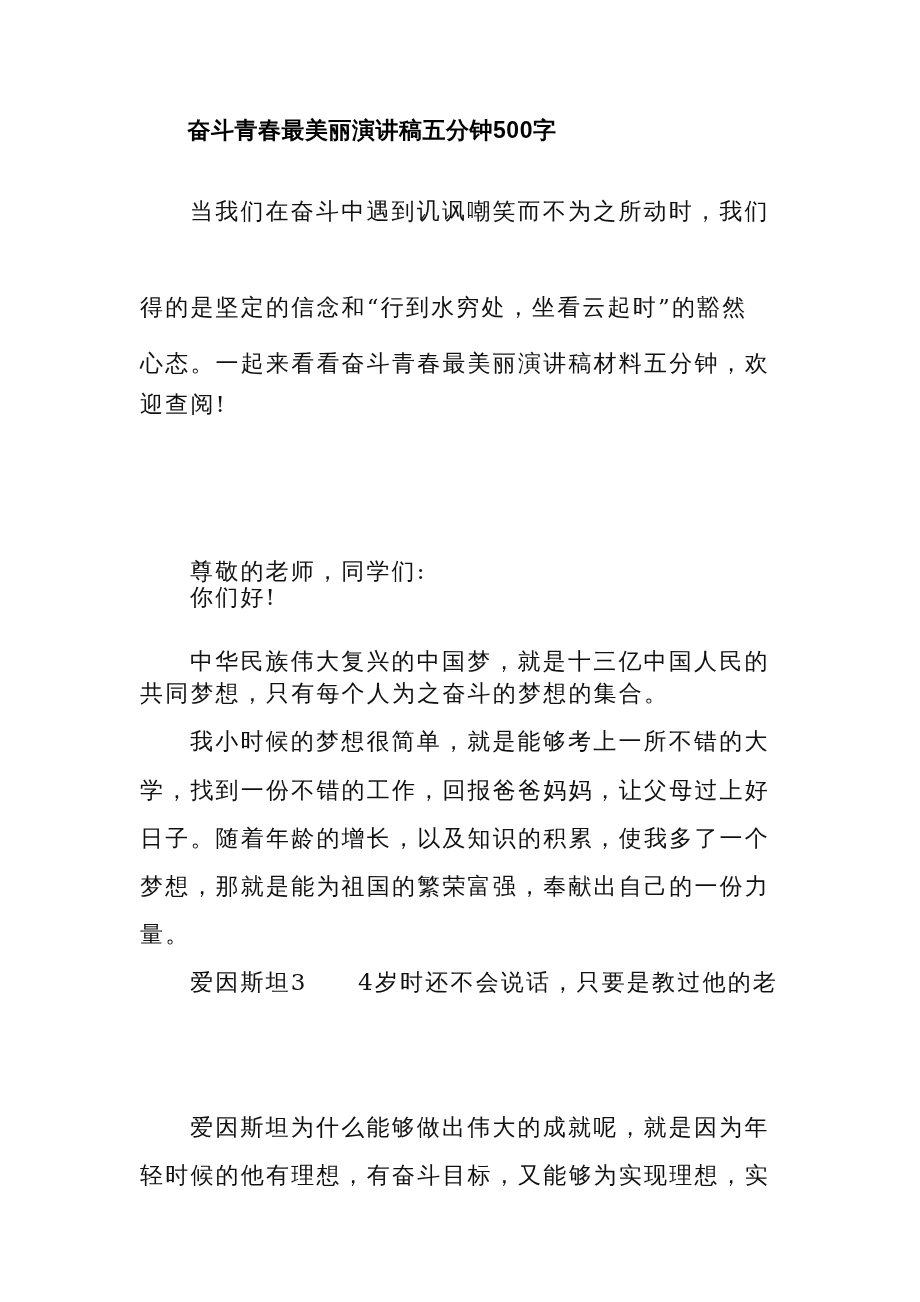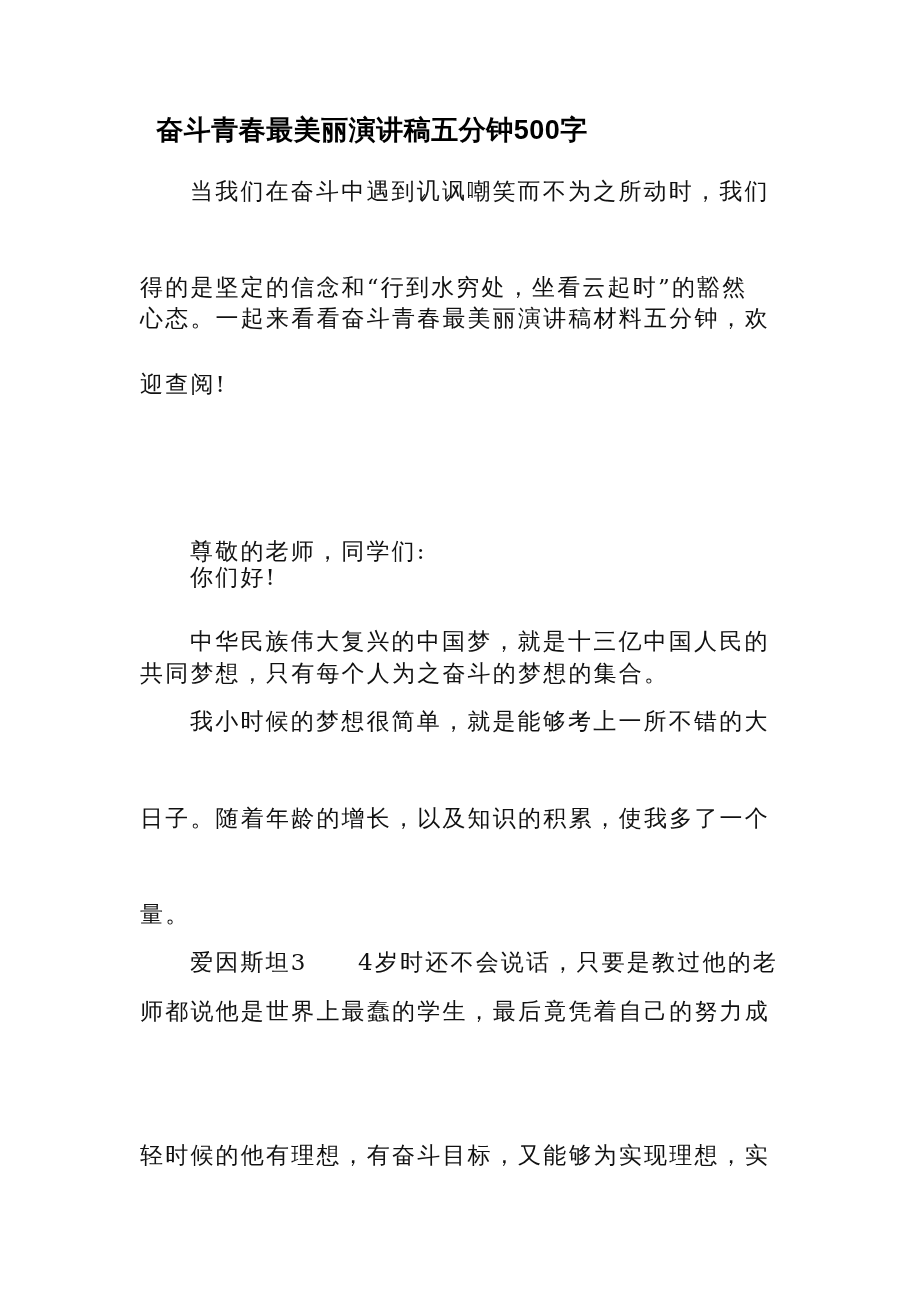--- a/index.html
+++ b/index.html
@@ -1,49 +1,51 @@
 <!DOCTYPE html>
 <html><head>
 <meta charset="utf-8">
 <style>
   html, body { margin: 0; padding: 0; background: #ffffff; }
   body { width: 920px; height: 1302px; position: relative; overflow: hidden; }
   .page { position: absolute; left: 0; top: 0; width: 920px; height: 1302px; background: #fff; }
   .title {
     position: absolute; left: 0; width: 744px; top: 110px;
     text-align: center; font-family: "Liberation Sans", "DejaVu Sans", sans-serif;
-    font-weight: bold; font-size: 27px; line-height: 40px; color: #000;
+    font-weight: bold; font-size: 23px; line-height: 40px; color: #000;
     letter-spacing: 0.5px;
   }
   .line {
     position: absolute; left: 140px; width: 640px;
     font-family: "DejaVu Serif", "Liberation Serif", serif;
     font-size: 23px; line-height: 30px; color: #111;
-    white-space: nowrap; letter-spacing: 2.2px;
+    white-space: nowrap; letter-spacing: 2.2px; margin-top: 20px;
   }
   .indent { left: 190px; }
 </style>
 </head>
 <body>
 
 <div class="page">
   <div class="title">奋斗青春最美丽演讲稿五分钟500字</div>
 
   <div class="line indent" style="top:176px">当我们在奋斗中遇到讥讽嘲笑而不为之所动时，我们</div>
   <div class="line" style="top:272px">得的是坚定的信念和“行到水穷处，坐看云起时”的豁然</div>
-  <div class="line" style="top:303px">心态。一起来看看奋斗青春最美丽演讲稿材料五分钟，欢</div>
+  <div class="line" style="top:328px">心态。一起来看看奋斗青春最美丽演讲稿材料五分钟，欢</div>
   <div class="line" style="top:369px">迎查阅!</div>
 
   <div class="line indent" style="top:536px">尊敬的老师，同学们:</div>
   <div class="line indent" style="top:562px">你们好!</div>
 
   <div class="line indent" style="top:626px">中华民族伟大复兴的中国梦，就是十三亿中国人民的</div>
   <div class="line" style="top:658px">共同梦想，只有每个人为之奋斗的梦想的集合。</div>
 
   <div class="line indent" style="top:706px">我小时候的梦想很简单，就是能够考上一所不错的大</div>
+  <div class="line" style="top:755px">学，找到一份不错的工作，回报爸爸妈妈，让父母过上好</div>
   <div class="line" style="top:803px">日子。随着年龄的增长，以及知识的积累，使我多了一个</div>
+  <div class="line" style="top:851px">梦想，那就是能为祖国的繁荣富强，奉献出自己的一份力</div>
   <div class="line" style="top:899px">量。</div>
 
   <div class="line indent" style="top:947px">爱因斯坦3　　4岁时还不会说话，只要是教过他的老</div>
-  <div class="line" style="top:996px">师都说他是世界上最蠢的学生，最后竟凭着自己的努力成</div>
 
+  <div class="line indent" style="top:1092px">爱因斯坦为什么能够做出伟大的成就呢，就是因为年</div>
   <div class="line" style="top:1140px">轻时候的他有理想，有奋斗目标，又能够为实现理想，实</div>
 </div>
 
 </body></html>

